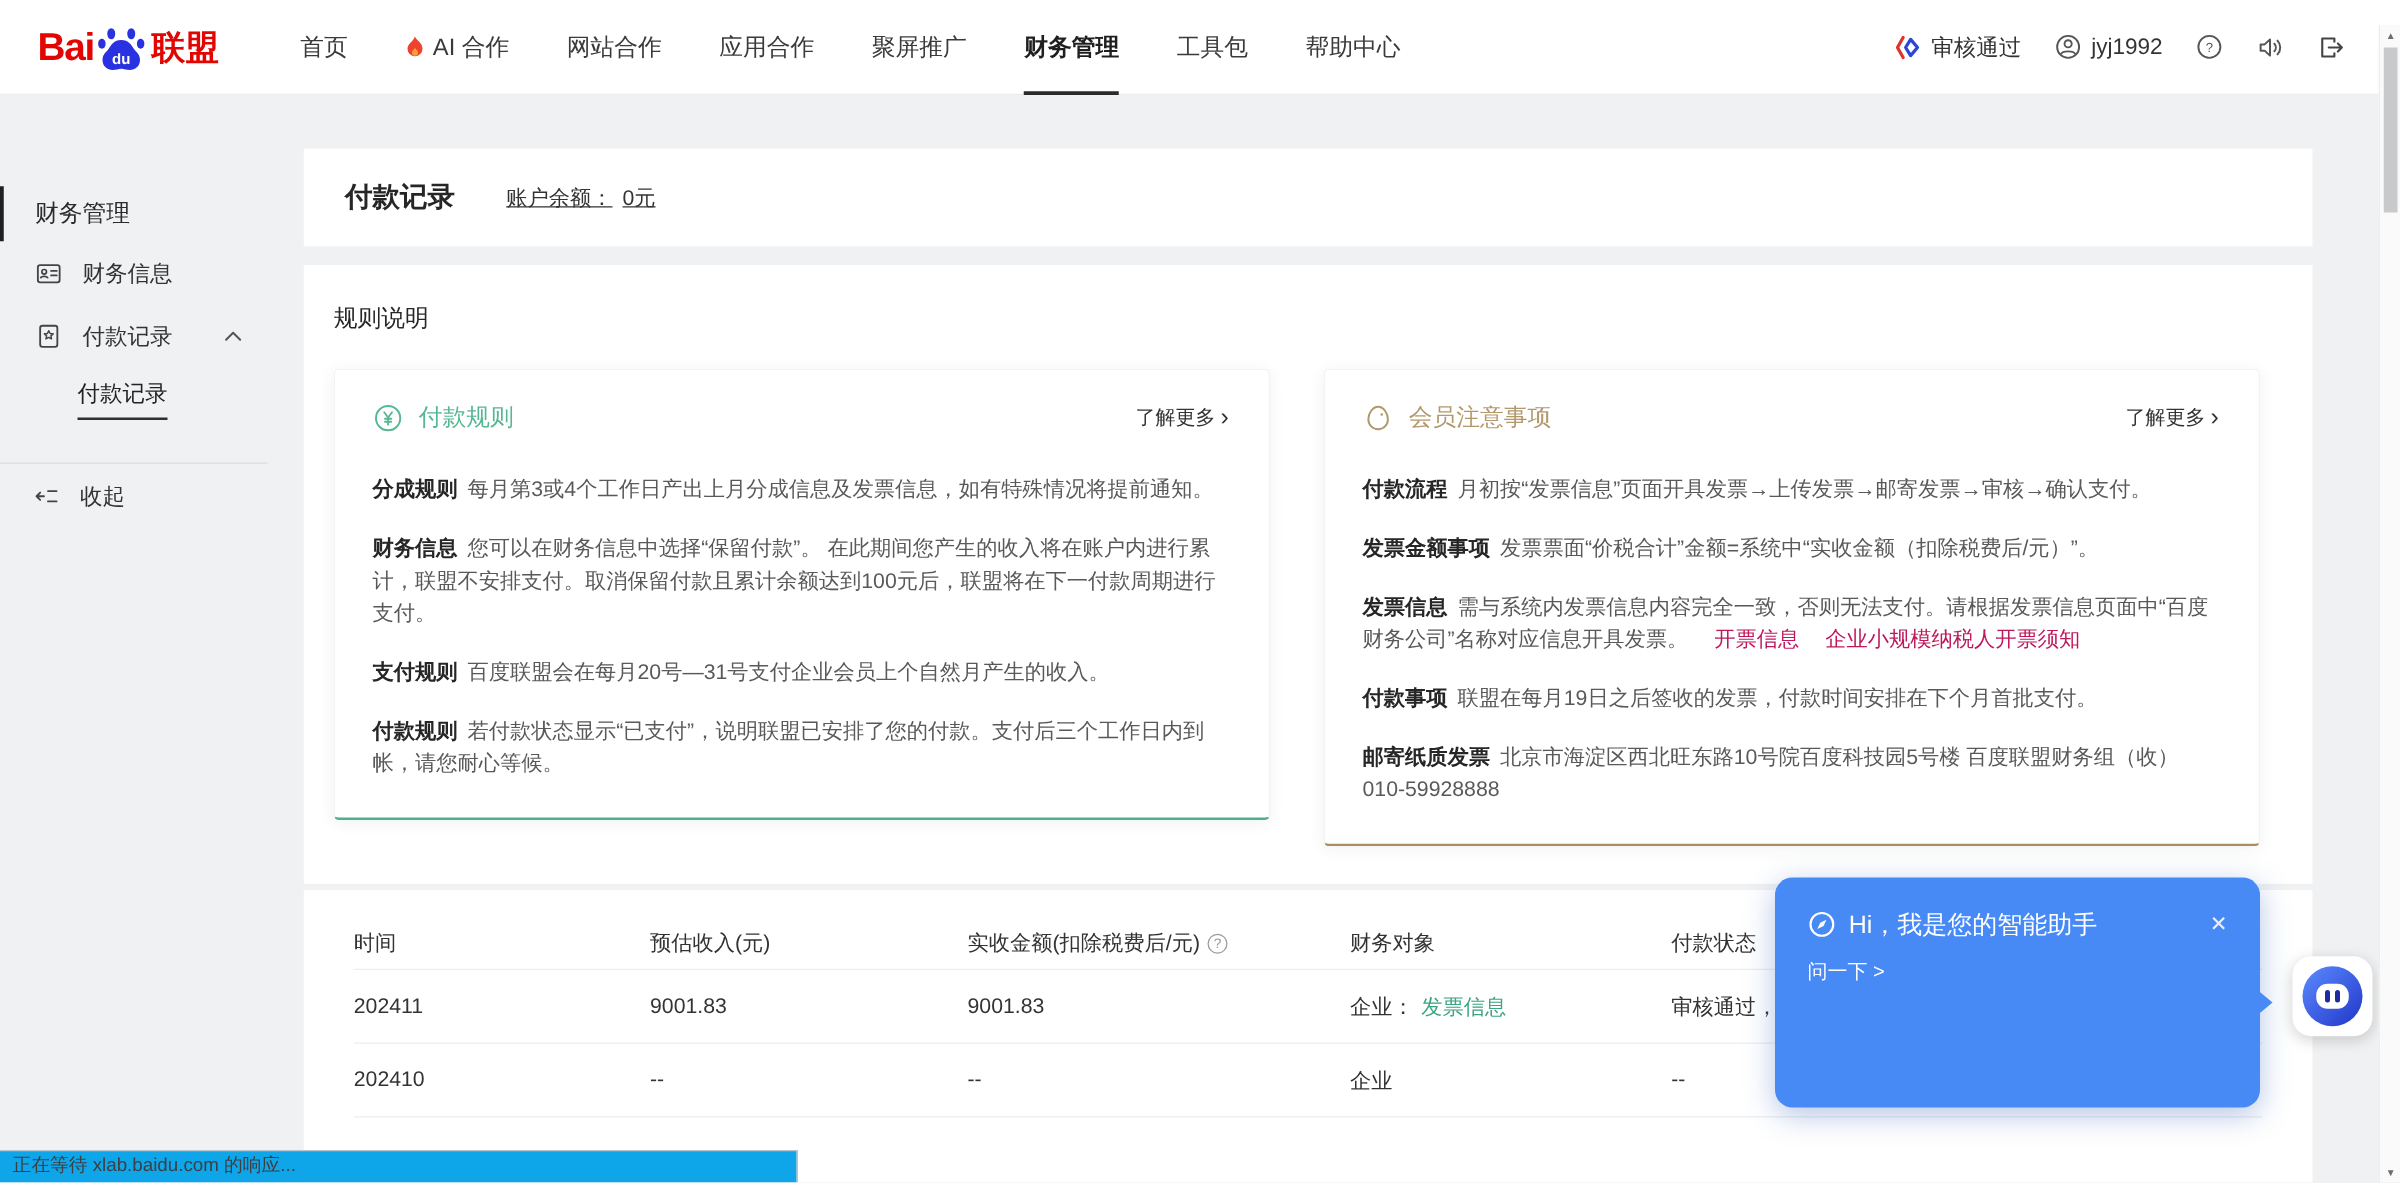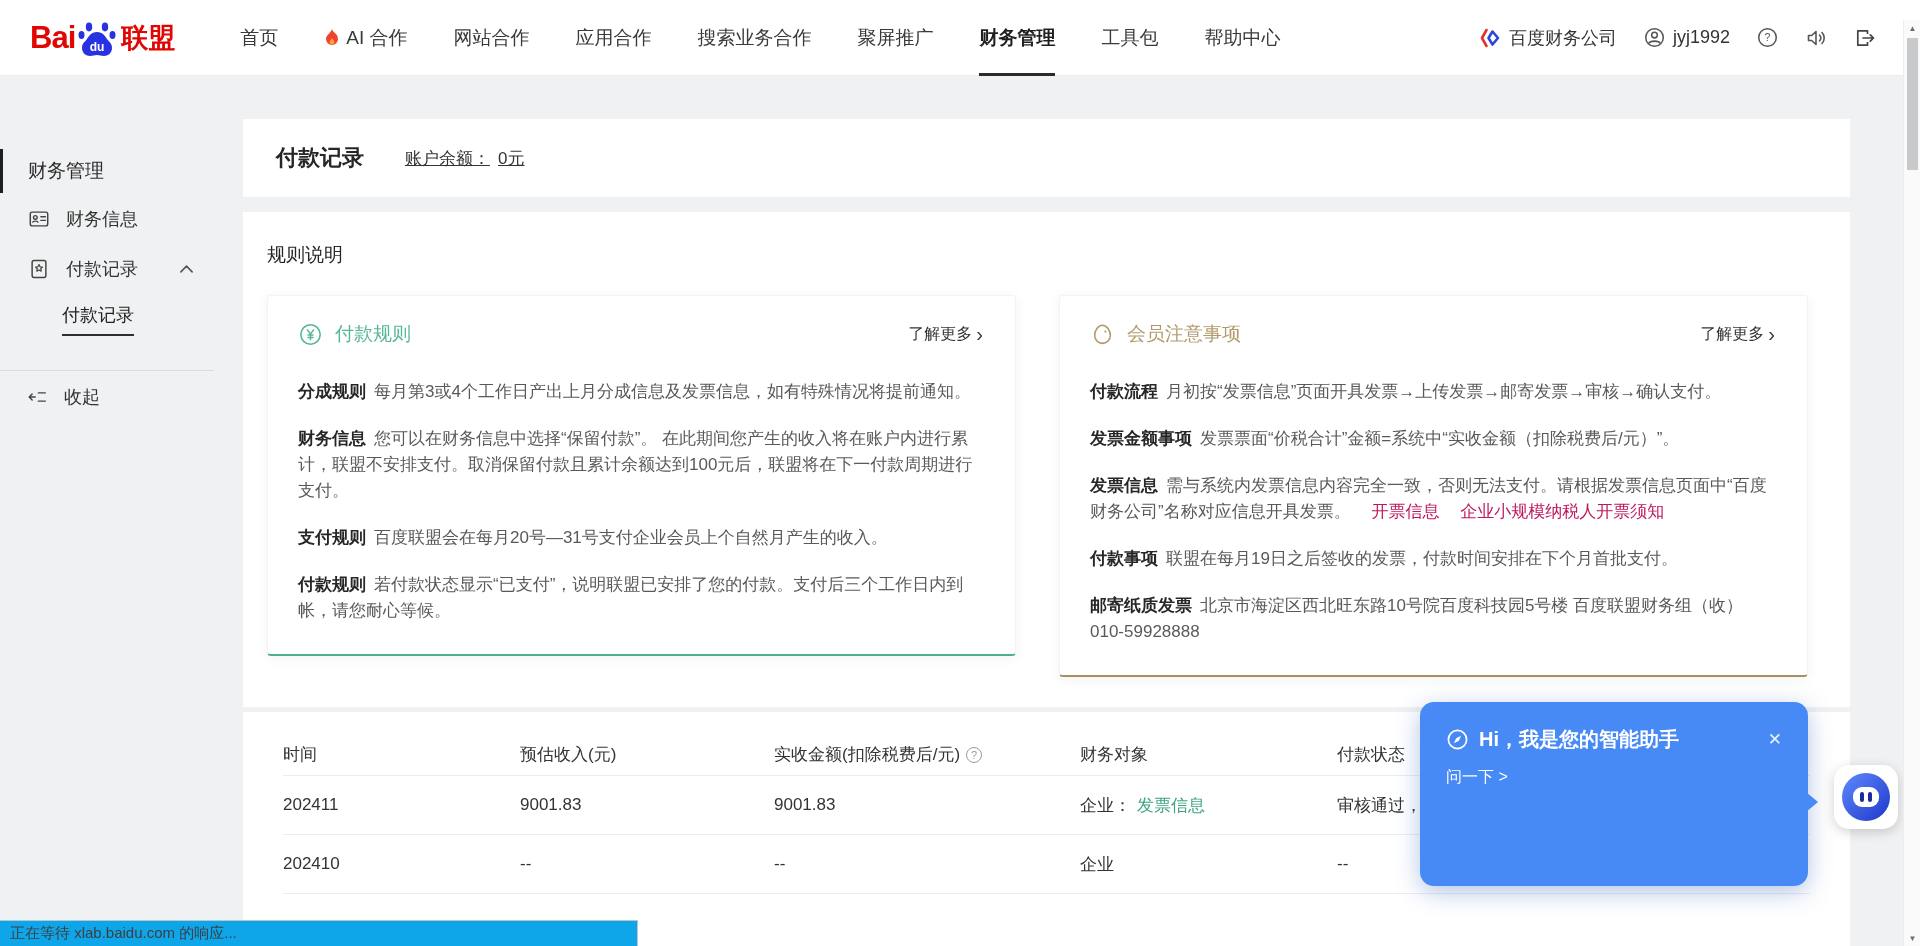--- a/index.html
+++ b/index.html
@@ -86,21 +86,21 @@
   .assistant{
     position:absolute; left:1420px; top:702px; width:388px; height:184px;
     background:#478af6; border-radius:14px; color:#fff; padding:24px 26px 0 26px;
     box-shadow:0 6px 24px rgba(40,90,180,.35); z-index:20;
   }
   .assistant::after{
     content:""; position:absolute; right:-10px; top:90px;
     border-top:10px solid transparent; border-bottom:10px solid transparent; border-left:12px solid #478af6;
   }
   .as-head{ display:flex; align-items:center; gap:10px; }
-  .as-title{ font-size:20px; font-weight:700; }
+  .as-title{ font-size:20px; font-weight:400; }
   .as-close{ margin-left:auto; font-size:17px; color:#e8f0ff; cursor:pointer; }
   .as-body{ margin-top:16px; font-size:16px; line-height:26px; color:#f2f7ff; }
   .as-cta{ margin-top:14px; font-size:16px; color:#fff; cursor:pointer; }
   
   .robot{
     position:absolute; left:1834px; top:765px; width:64px; height:64px;
     background:#fff; border-radius:15px; box-shadow:0 3px 12px rgba(0,0,0,.18);
     display:flex; align-items:center; justify-content:center; z-index:25; cursor:pointer;
   }
   .robot-circle{
@@ -153,35 +153,34 @@
       <span>
         <svg width="16" height="20" viewBox="0 0 16 20">
             <path d="M8 1c.6 3.2 6 4.6 6 10a6 6 0 0 1-12 0C2 7 6.4 5.6 8 1z" fill="#f0432f"></path>
             <path d="M8 10c.3 1.6 2.4 2 2.4 4.2A2.5 2.5 0 0 1 8 16.6a2.5 2.5 0 0 1-2.4-2.4C5.6 12 7.7 11.6 8 10z" fill="#fba03c"></path>
           </svg>
       </span>
       <span>AI 合作</span>
     </div>
     <div class="nav-item">网站合作</div>
     <div class="nav-item">应用合作</div>
-    <div class="nav-item">搜索业务合作</div>
     <div class="nav-item">聚屏推广</div>
     <div class="nav-item active">财务管理</div>
     <div class="nav-item">工具包</div>
     <div class="nav-item">帮助中心</div>
   </div>
   <div class="nav-right">
     <div class="entry">
       <span>
         <svg width="22" height="22" viewBox="0 0 22 22">
           <path d="M7.5 3L3 11l4.5 8" fill="none" stroke="#e0342b" stroke-width="2.6" stroke-linecap="round" stroke-linejoin="round"></path>
           <path d="M13.5 4.5L19 11l-5.5 6.5L9.5 11z" fill="none" stroke="#2b46d9" stroke-width="2.6" stroke-linejoin="round"></path>
         </svg>
       </span>
-      <span>百度财务公司</span>
+      <span>审核通过</span>
     </div>
     <div class="entry">
       <span>
         <svg width="21" height="21" viewBox="0 0 22 22">
             <circle cx="11" cy="11" r="9.2" fill="none" stroke="#555" stroke-width="1.6"></circle>
             <circle cx="11" cy="8.4" r="3" fill="none" stroke="#555" stroke-width="1.6"></circle>
             <path d="M5 17.2c1.2-3.2 10.8-3.2 12 0" fill="none" stroke="#555" stroke-width="1.6"></path>
           </svg>
       </span>
       <span>jyj1992</span>

